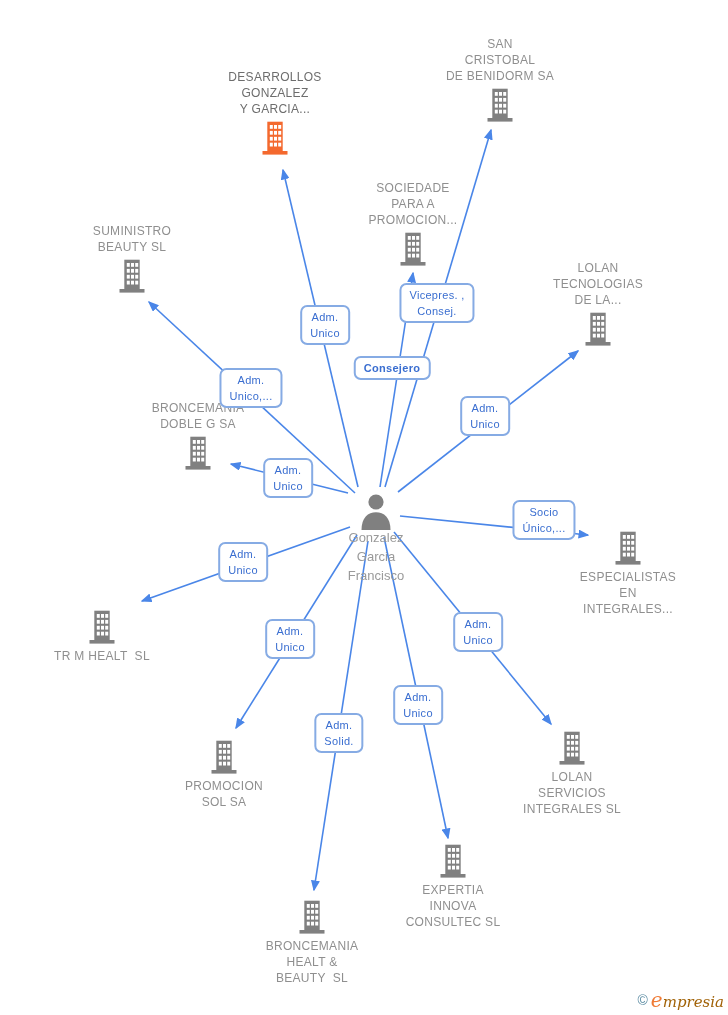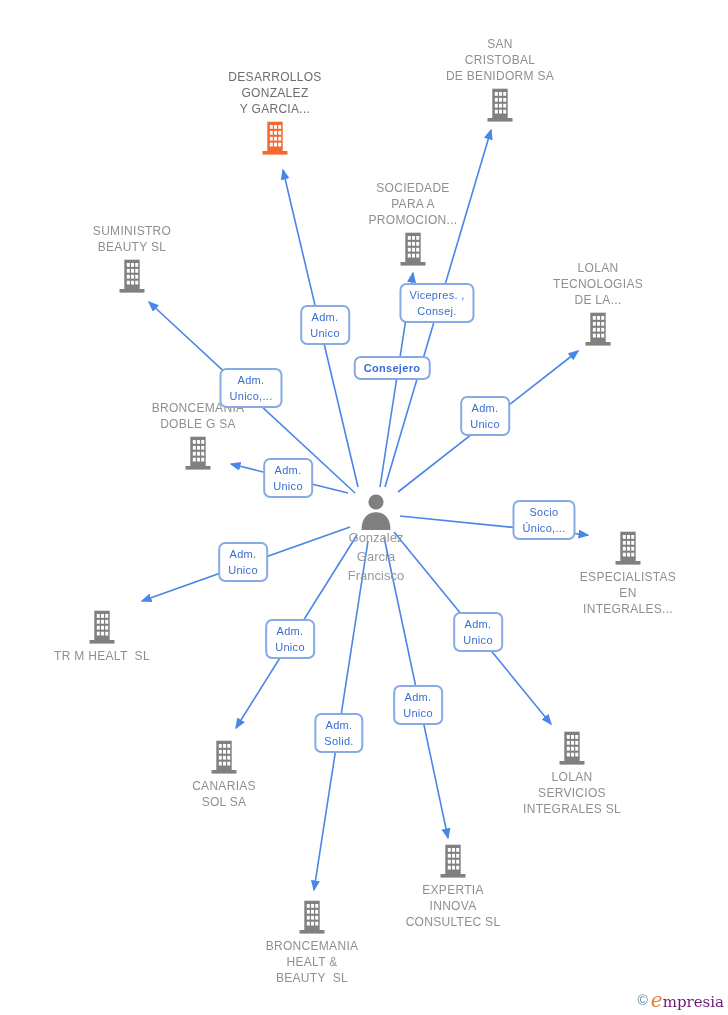--- a/index.html
+++ b/index.html
@@ -27,21 +27,21 @@
   #person { position:absolute; z-index:2; width:0; height:0; }
   #person .icon { position:absolute; left:0; top:0; transform:translate(-50%,-50%); line-height:0; color:#808080; }
   #person-name {
     position:absolute; left:0; transform:translateX(-50%); top:16px;
     width:120px; text-align:center; font-size:13px; line-height:19px;
     color:#9a9a9a; white-space:pre-wrap;
   }
   #footer-logo { position:absolute; right:4px; bottom:3px; z-index:4; white-space:nowrap; }
   #footer-logo .copy { font-size:14px; color:#5b8ca3; vertical-align:2px; margin-right:3px; }
   #footer-logo .brand-e { font-family:"DejaVu Serif", serif; font-style:italic; font-size:20px; color:#ef7a35; }
-  #footer-logo .brand-rest { font-family:"DejaVu Serif", serif; font-size:15px; color:#701a75; }
+  #footer-logo .brand-rest { font-family:"DejaVu Serif", serif; font-style:italic; font-size:15px; color:#a16207; }
 </style>
 </head>
 <body>
 
 <div id="stage">
 
   <svg id="edges-svg" width="728" height="1015">
     <defs>
       <marker id="arrowhead" markerWidth="11" markerHeight="9" refX="9.5" refY="4.5" orient="auto" markerUnits="userSpaceOnUse">
         <path d="M0,0 L11,4.5 L0,9 Z" fill="#4a86e8"></path>
@@ -276,21 +276,21 @@
           <rect x="11.8" y="12.4" width="3" height="3.8" fill="#fff"></rect>
           <rect x="16" y="12.4" width="3" height="3.8" fill="#fff"></rect>
           <rect x="20.2" y="12.4" width="3" height="3.8" fill="#fff"></rect>
           <rect x="11.8" y="18.3" width="3" height="3.8" fill="#fff"></rect>
           <rect x="16" y="18.3" width="3" height="3.8" fill="#fff"></rect>
           <rect x="20.2" y="18.3" width="3" height="3.8" fill="#fff"></rect>
           <rect x="11.8" y="24.2" width="3" height="3.8" fill="#fff"></rect>
           <rect x="16" y="24.2" width="3" height="3.8" fill="#fff"></rect>
           <rect x="20.2" y="24.2" width="3" height="3.8" fill="#fff"></rect>
   </svg></span>
-      <div class="node-label below">CANARIAS
+      <div class="node-label below">PROMOCION
 SOL SA</div>
     </div>
     <div class="node" style="left: 572px; top: 747px;">
       <span class="icon"><svg width="34" height="37" viewBox="0 0 34 37">
     <rect x="4.5" y="32.5" width="25" height="3.6" fill="#808080"></rect>
     <rect x="9.3" y="3.2" width="15.4" height="29.8" fill="#808080"></rect>
     <rect x="11.8" y="6.5" width="3" height="3.8" fill="#fff"></rect>
           <rect x="16" y="6.5" width="3" height="3.8" fill="#fff"></rect>
           <rect x="20.2" y="6.5" width="3" height="3.8" fill="#fff"></rect>
           <rect x="11.8" y="12.4" width="3" height="3.8" fill="#fff"></rect>

